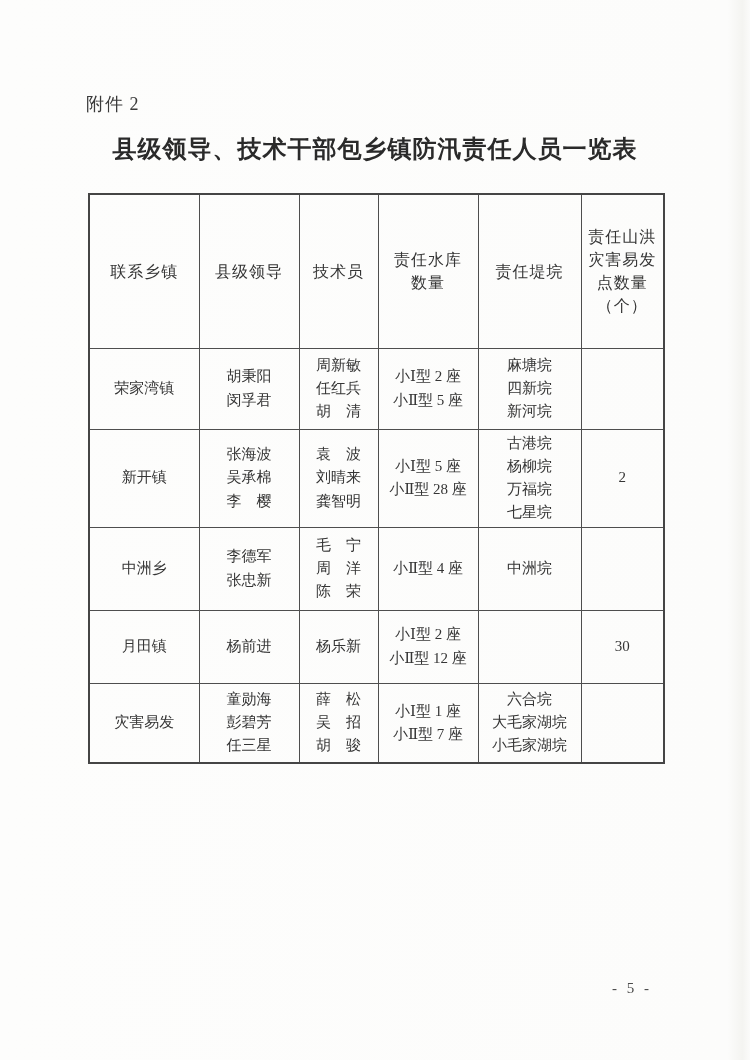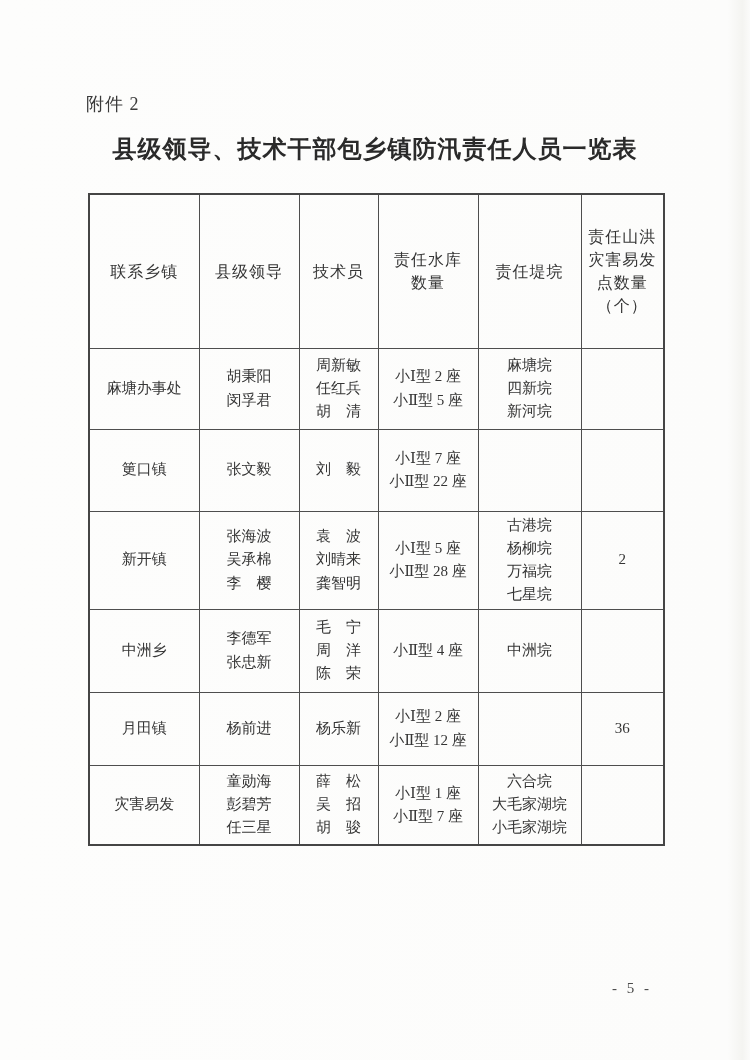--- a/index.html
+++ b/index.html
@@ -102,40 +102,31 @@
 数量</th>
         <th>责任堤垸</th>
         <th>责任山洪
 灾害易发
 点数量
 （个）</th>
       </tr>
     </thead>
     <tbody>
       <tr style="height:81px">
-        <td class="cell-town">麻塘办事处</td>
+        <td class="cell-town">荣家湾镇</td>
         <td class="cell-leaders">胡秉阳
 闵孚君</td>
         <td class="cell-technicians">周新敏
 任红兵
 胡　清</td>
         <td class="cell-reservoirs">小Ⅰ型 2 座
 小Ⅱ型 5 座</td>
         <td class="cell-dikes">麻塘垸
 四新垸
 新河垸</td>
-        <td class="cell-flood-points"></td>
-      </tr>
-      <tr style="height:82px">
-        <td class="cell-town">筻口镇</td>
-        <td class="cell-leaders">张文毅</td>
-        <td class="cell-technicians">刘　毅</td>
-        <td class="cell-reservoirs">小Ⅰ型 7 座
-小Ⅱ型 22 座</td>
-        <td class="cell-dikes"></td>
         <td class="cell-flood-points"></td>
       </tr>
       <tr style="height:85px">
         <td class="cell-town">新开镇</td>
         <td class="cell-leaders">张海波
 吴承棉
 李　樱</td>
         <td class="cell-technicians">袁　波
 刘晴来
 龚智明</td>
@@ -158,21 +149,21 @@
         <td class="cell-dikes">中洲垸</td>
         <td class="cell-flood-points"></td>
       </tr>
       <tr style="height:73px">
         <td class="cell-town">月田镇</td>
         <td class="cell-leaders">杨前进</td>
         <td class="cell-technicians">杨乐新</td>
         <td class="cell-reservoirs">小Ⅰ型 2 座
 小Ⅱ型 12 座</td>
         <td class="cell-dikes"></td>
-        <td class="cell-flood-points">36</td>
+        <td class="cell-flood-points">30</td>
       </tr>
       <tr style="height:80px">
         <td class="cell-town">灾害易发</td>
         <td class="cell-leaders">童勋海
 彭碧芳
 任三星</td>
         <td class="cell-technicians">薛　松
 吴　招
 胡　骏</td>
         <td class="cell-reservoirs">小Ⅰ型 1 座

